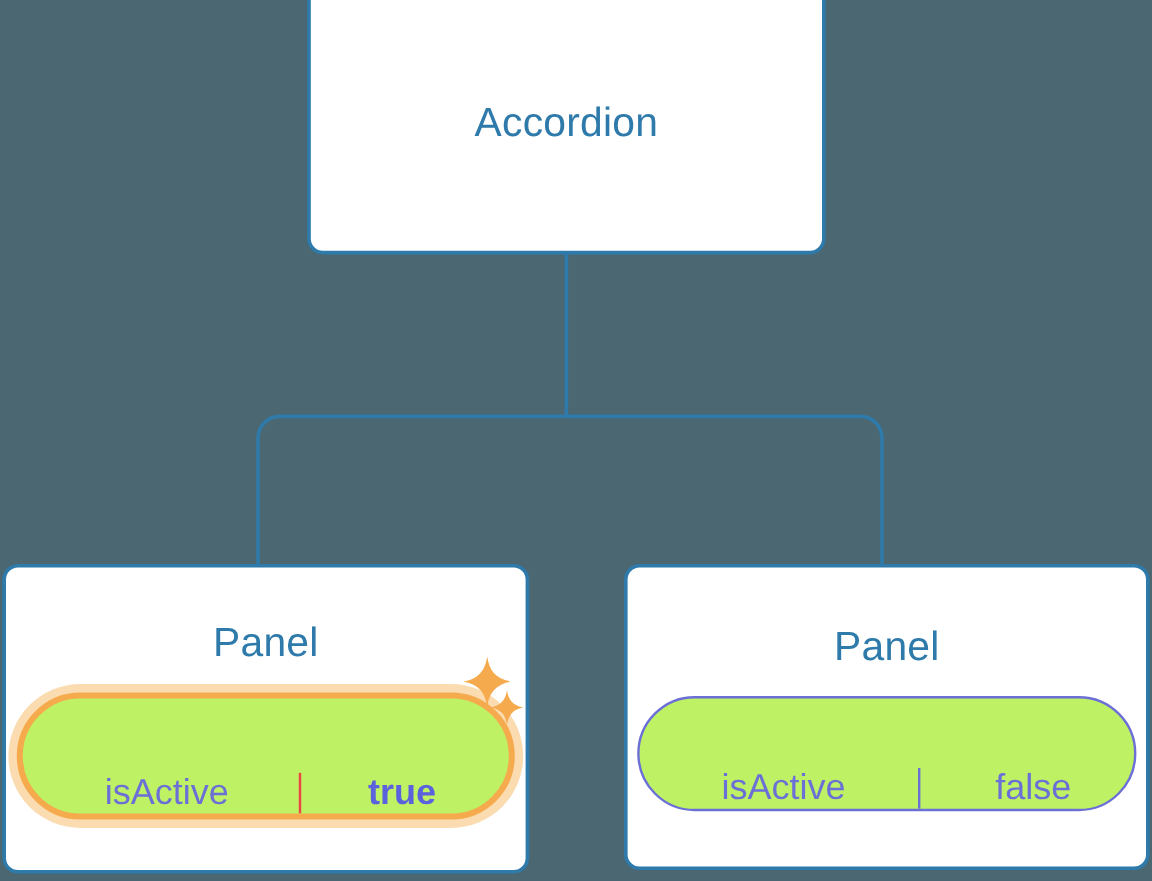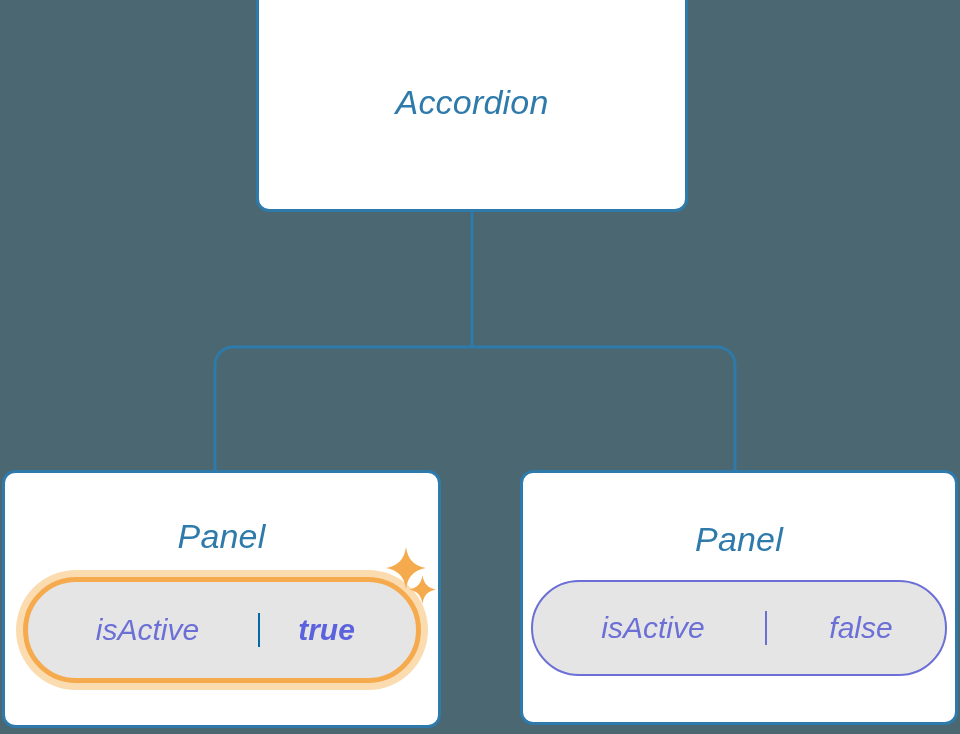--- a/index.html
+++ b/index.html
@@ -14,21 +14,20 @@
     font-family: "Liberation Sans", sans-serif;
     background: #4a6772;
   }
 
   #canvas {
     position: relative;
     width: 960px;
     height: 734px;
     background: #4a6772;
     overflow: hidden;
-    font-style: italic;
   }
 
   
   #connectors {
     position: absolute;
     left: 0;
     top: 0;
     width: 960px;
     height: 734px;
     pointer-events: none;
@@ -87,23 +86,23 @@
     position: relative;
     margin-top: 22px;
     display: flex;
     align-items: center;
     justify-content: center;
   }
 
   .pill {
     box-sizing: border-box;
     display: flex;
-    align-items: center;
+    align-items: flex-end;
     border-radius: 999px;
-    background: #e5e5e5;
+    background: #bef264;
     overflow: hidden;
   }
 
   .pill-cell {
     display: flex;
     align-items: center;
     justify-content: center;
     font-size: 30px;
     white-space: nowrap;
   }
@@ -132,23 +131,23 @@
     box-shadow: 0 0 0 7px #fbdcb0;
   }
   .pill--highlight .pill-key {
     color: #6b6fd6;
     padding: 0 24px 0 34px;
     min-width: 172px;
   }
   .pill--highlight .pill-val {
     color: #5c61dd;
     font-weight: bold;
-    padding: 0 34px 0 12px;
+    padding: 0 34px 0 29px;
     min-width: 110px;
-    border-left: 2px solid #0369a1;
+    border-left: 2px solid #ef4444;
   }
 
   
   .sparkle {
     position: absolute;
     pointer-events: none;
   }
   #sparkle-large {
     left: 386px;
     top: 547px;

